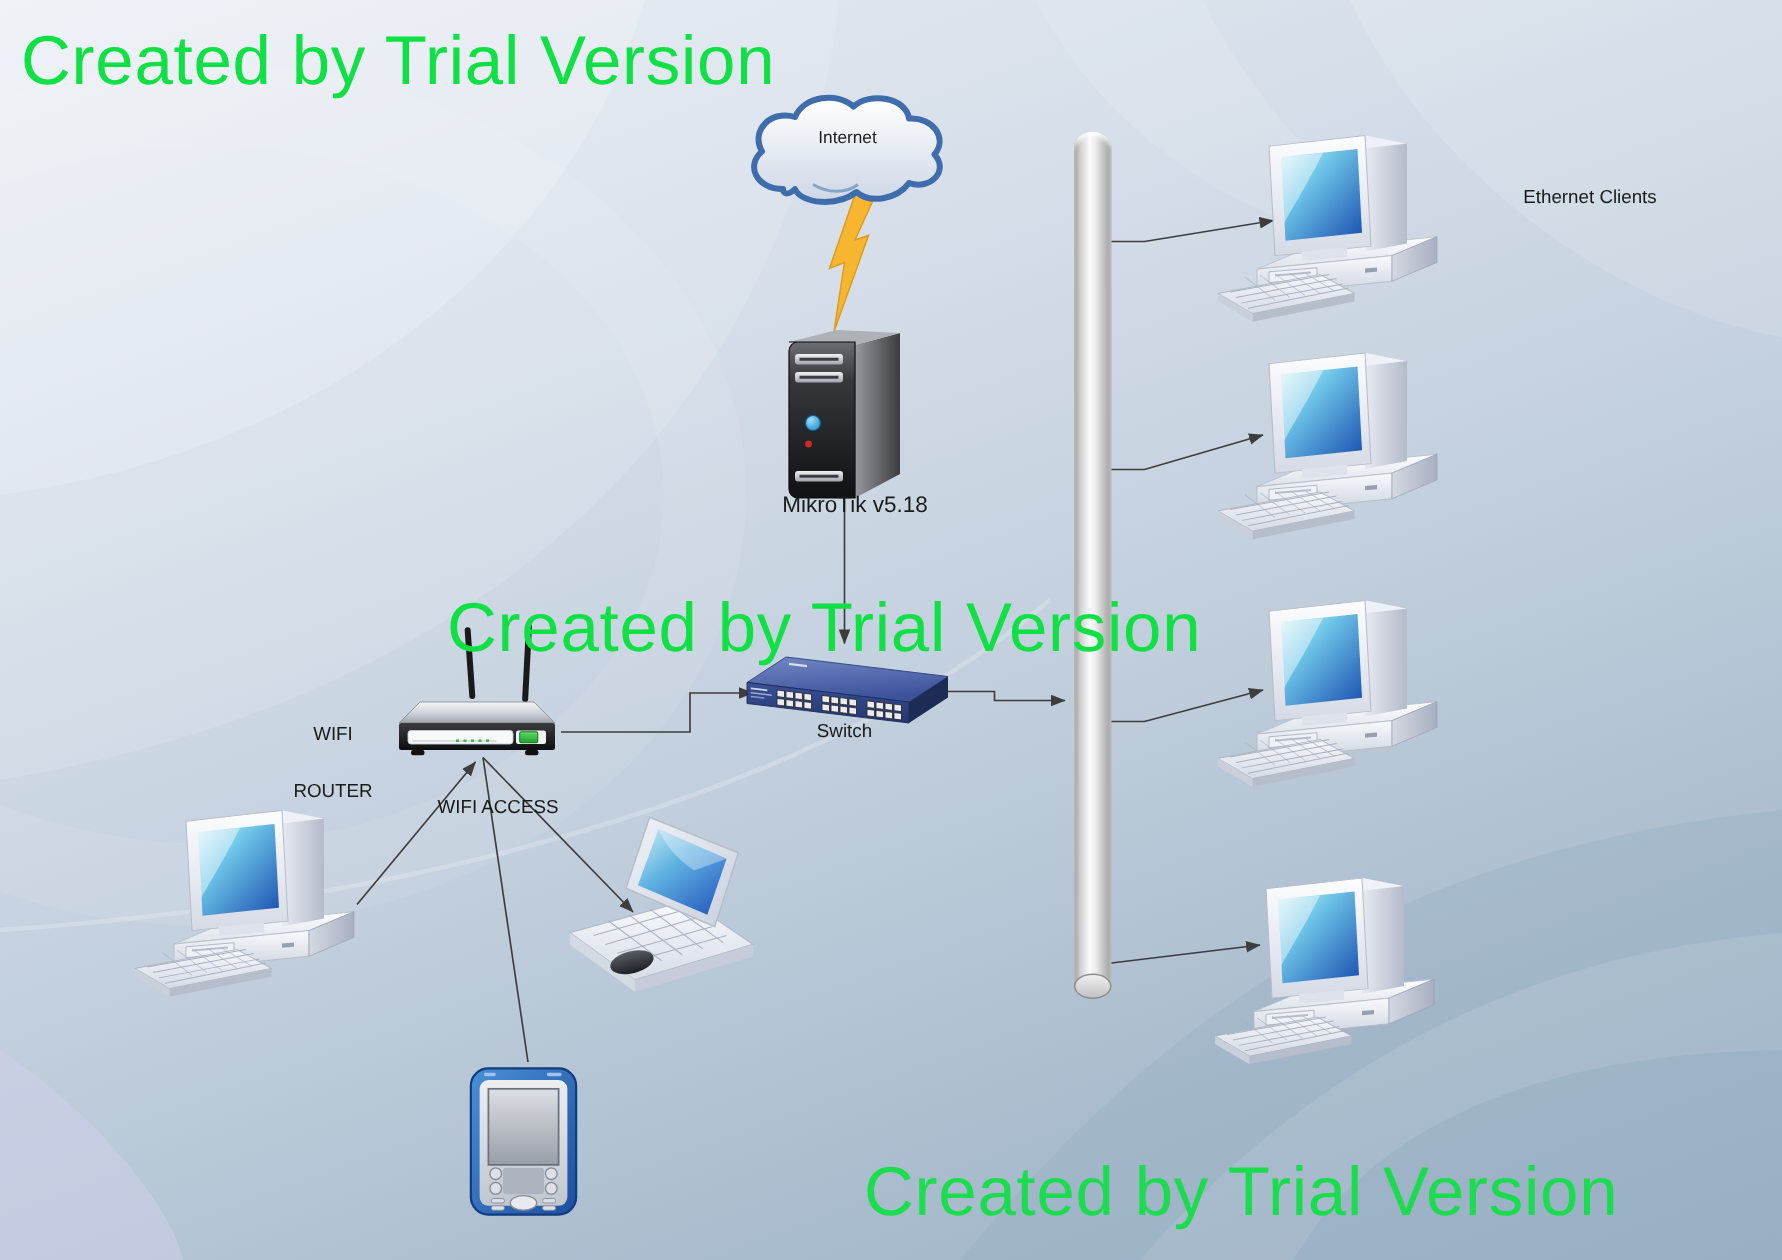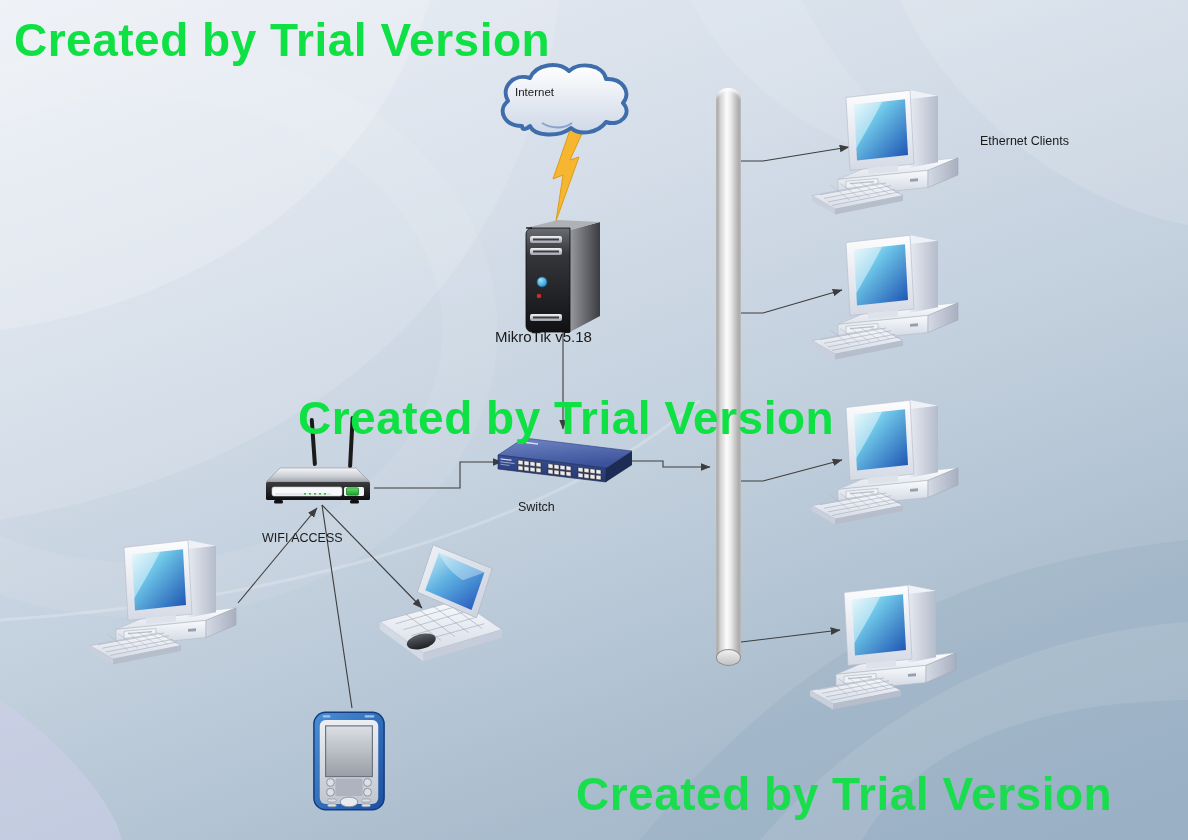--- a/index.html
+++ b/index.html
@@ -7,25 +7,25 @@
     position:relative;width:1188px;height:840px;overflow:hidden;
     font-family:"Liberation Sans",sans-serif;
     background:linear-gradient(160deg,#e9edf4 0%,#d5dee9 30%,#bfcddb 58%,#a9bccd 80%,#9db3c7 100%);
   }
   .abs{position:absolute;}
   .bg-svg{left:0;top:0;z-index:0;}
   .wires{left:0;top:0;z-index:3;pointer-events:none;}
   .dev{z-index:4;}
   .lbl{
     z-index:6;color:#1a1a1a;font-size:12.5px;line-height:15px;
-    text-align:left;white-space:pre-line;
+    text-align:center;white-space:pre-line;
   }
   .lbl-small{font-size:11.5px;}
   .watermark{
-    z-index:9;font-size:46px;letter-spacing:0.5px;font-weight:700;
+    z-index:9;font-size:46px;letter-spacing:0.5px;font-weight:400;
     white-space:nowrap;pointer-events:none;
   }
   .wm-dim{opacity:0.92;}
   #backbone{
     left:716px;top:88px;width:25px;height:570px;z-index:2;
     background:linear-gradient(90deg,#8f8f8f 0%,#cfcfcf 16%,#fbfbfb 42%,#ececec 58%,#bdbdbd 82%,#989898 100%);
     border-top-left-radius:12px 10px;border-top-right-radius:12px 10px;
     box-shadow:inset 0 3px 3px rgba(255,255,255,.8);
   }
   #backbone-cap{
@@ -220,21 +220,21 @@
           <rect x="92" y="2.6" width="5" height="4.4"></rect>
           <rect x="98" y="2.6" width="5" height="4.4"></rect>
         <rect x="80" y="8.2" width="5" height="4.4"></rect>
           <rect x="86" y="8.2" width="5" height="4.4"></rect>
           <rect x="92" y="8.2" width="5" height="4.4"></rect>
           <rect x="98" y="8.2" width="5" height="4.4"></rect>
       </g>
     </g>
     <rect x="36" y="17" width="12" height="1.5" fill="#ffffff" opacity="0.75" transform="skewY(6.86) translate(0,-4.5)"></rect>
   </svg>
-  <div class="abs lbl" style="left:518px;top:500px;width:90px">Switch</div>
+  <div class="abs lbl" style="left:518px;top:480px;width:90px">Switch</div>
 
   <svg class="abs dev" style="left:258px;top:414px" width="120" height="92" viewBox="0 0 120 92">
     <defs>
       <linearGradient id="g-rtTop" x1="0" y1="0" x2="0" y2="1">
         <stop offset="0" stop-color="#f4f5f8"></stop>
           <stop offset="0.6" stop-color="#c9cdd4"></stop>
           <stop offset="1" stop-color="#9ea3ab"></stop>
       </linearGradient>
       <linearGradient id="g-rtFront" x1="0" y1="0" x2="0" y2="1">
         <stop offset="0" stop-color="#3c3c3f"></stop>
@@ -258,20 +258,24 @@
         <rect x="51" y="79" width="2" height="1.6"></rect>
         <rect x="56" y="79" width="2" height="1.6"></rect>
         <rect x="61" y="79" width="2" height="1.6"></rect>
         <rect x="66" y="79" width="2" height="1.6"></rect>
       </g>
     <rect x="86" y="73" width="20" height="9" rx="1.5" fill="#f2f3f5"></rect>
     <rect x="88.5" y="73.8" width="12" height="7.4" rx="1" fill="url(#g-grnBtn)" stroke="#0f7a20" stroke-width="0.7"></rect>
     <rect x="16" y="86" width="9" height="3.5" rx="1.5" fill="#111"></rect>
     <rect x="92" y="86" width="9" height="3.5" rx="1.5" fill="#111"></rect>
   </svg>
+  <div class="abs lbl" style="left:162px;top:461px;width:120px;line-height:19px">
+    <span>WIFI</span><br>
+    <span>ROUTER</span>
+  </div>
   <div class="abs lbl" style="left:262px;top:531px;width:140px">WIFI ACCESS</div>
 
   <svg class="abs dev" style="left:88px;top:534px" width="165" height="135" viewBox="0 0 165 150" preserveAspectRatio="none">
     <use href="#sym-pc"></use>
   </svg>
 
   <svg class="abs dev" style="left:372px;top:542px" width="138" height="122" viewBox="0 0 140 122">
     <defs>
       <linearGradient id="g-lapBase" x1="0" y1="0" x2="0" y2="1">
         <stop offset="0" stop-color="#f7f9fc"></stop>
@@ -341,19 +345,19 @@
   <svg class="abs dev" style="left:810px;top:229px" width="165" height="135" viewBox="0 0 165 150" preserveAspectRatio="none">
       <use href="#sym-pc"></use>
     </svg>
   <svg class="abs dev" style="left:810px;top:394px" width="165" height="135" viewBox="0 0 165 150" preserveAspectRatio="none">
       <use href="#sym-pc"></use>
     </svg>
   <svg class="abs dev" style="left:808px;top:579px" width="165" height="135" viewBox="0 0 165 150" preserveAspectRatio="none">
       <use href="#sym-pc"></use>
     </svg>
 
-  <div class="abs lbl" style="left:980px;top:134px;width:160px">Ethernet Clients</div>
+  <div class="abs lbl" style="left:980px;top:124px;width:160px">Ethernet Clients</div>
 
   <div class="abs watermark" style="left:14px;top:13px;color:#0fe044">Created by Trial Version</div>
   <div class="abs watermark" style="left:298px;top:391px;color:#0fe044">Created by Trial Version</div>
   <div class="abs watermark wm-dim" style="left:576px;top:767px;color:#0fe044">Created by Trial Version</div>
 
 </div>
 
 </body></html>

